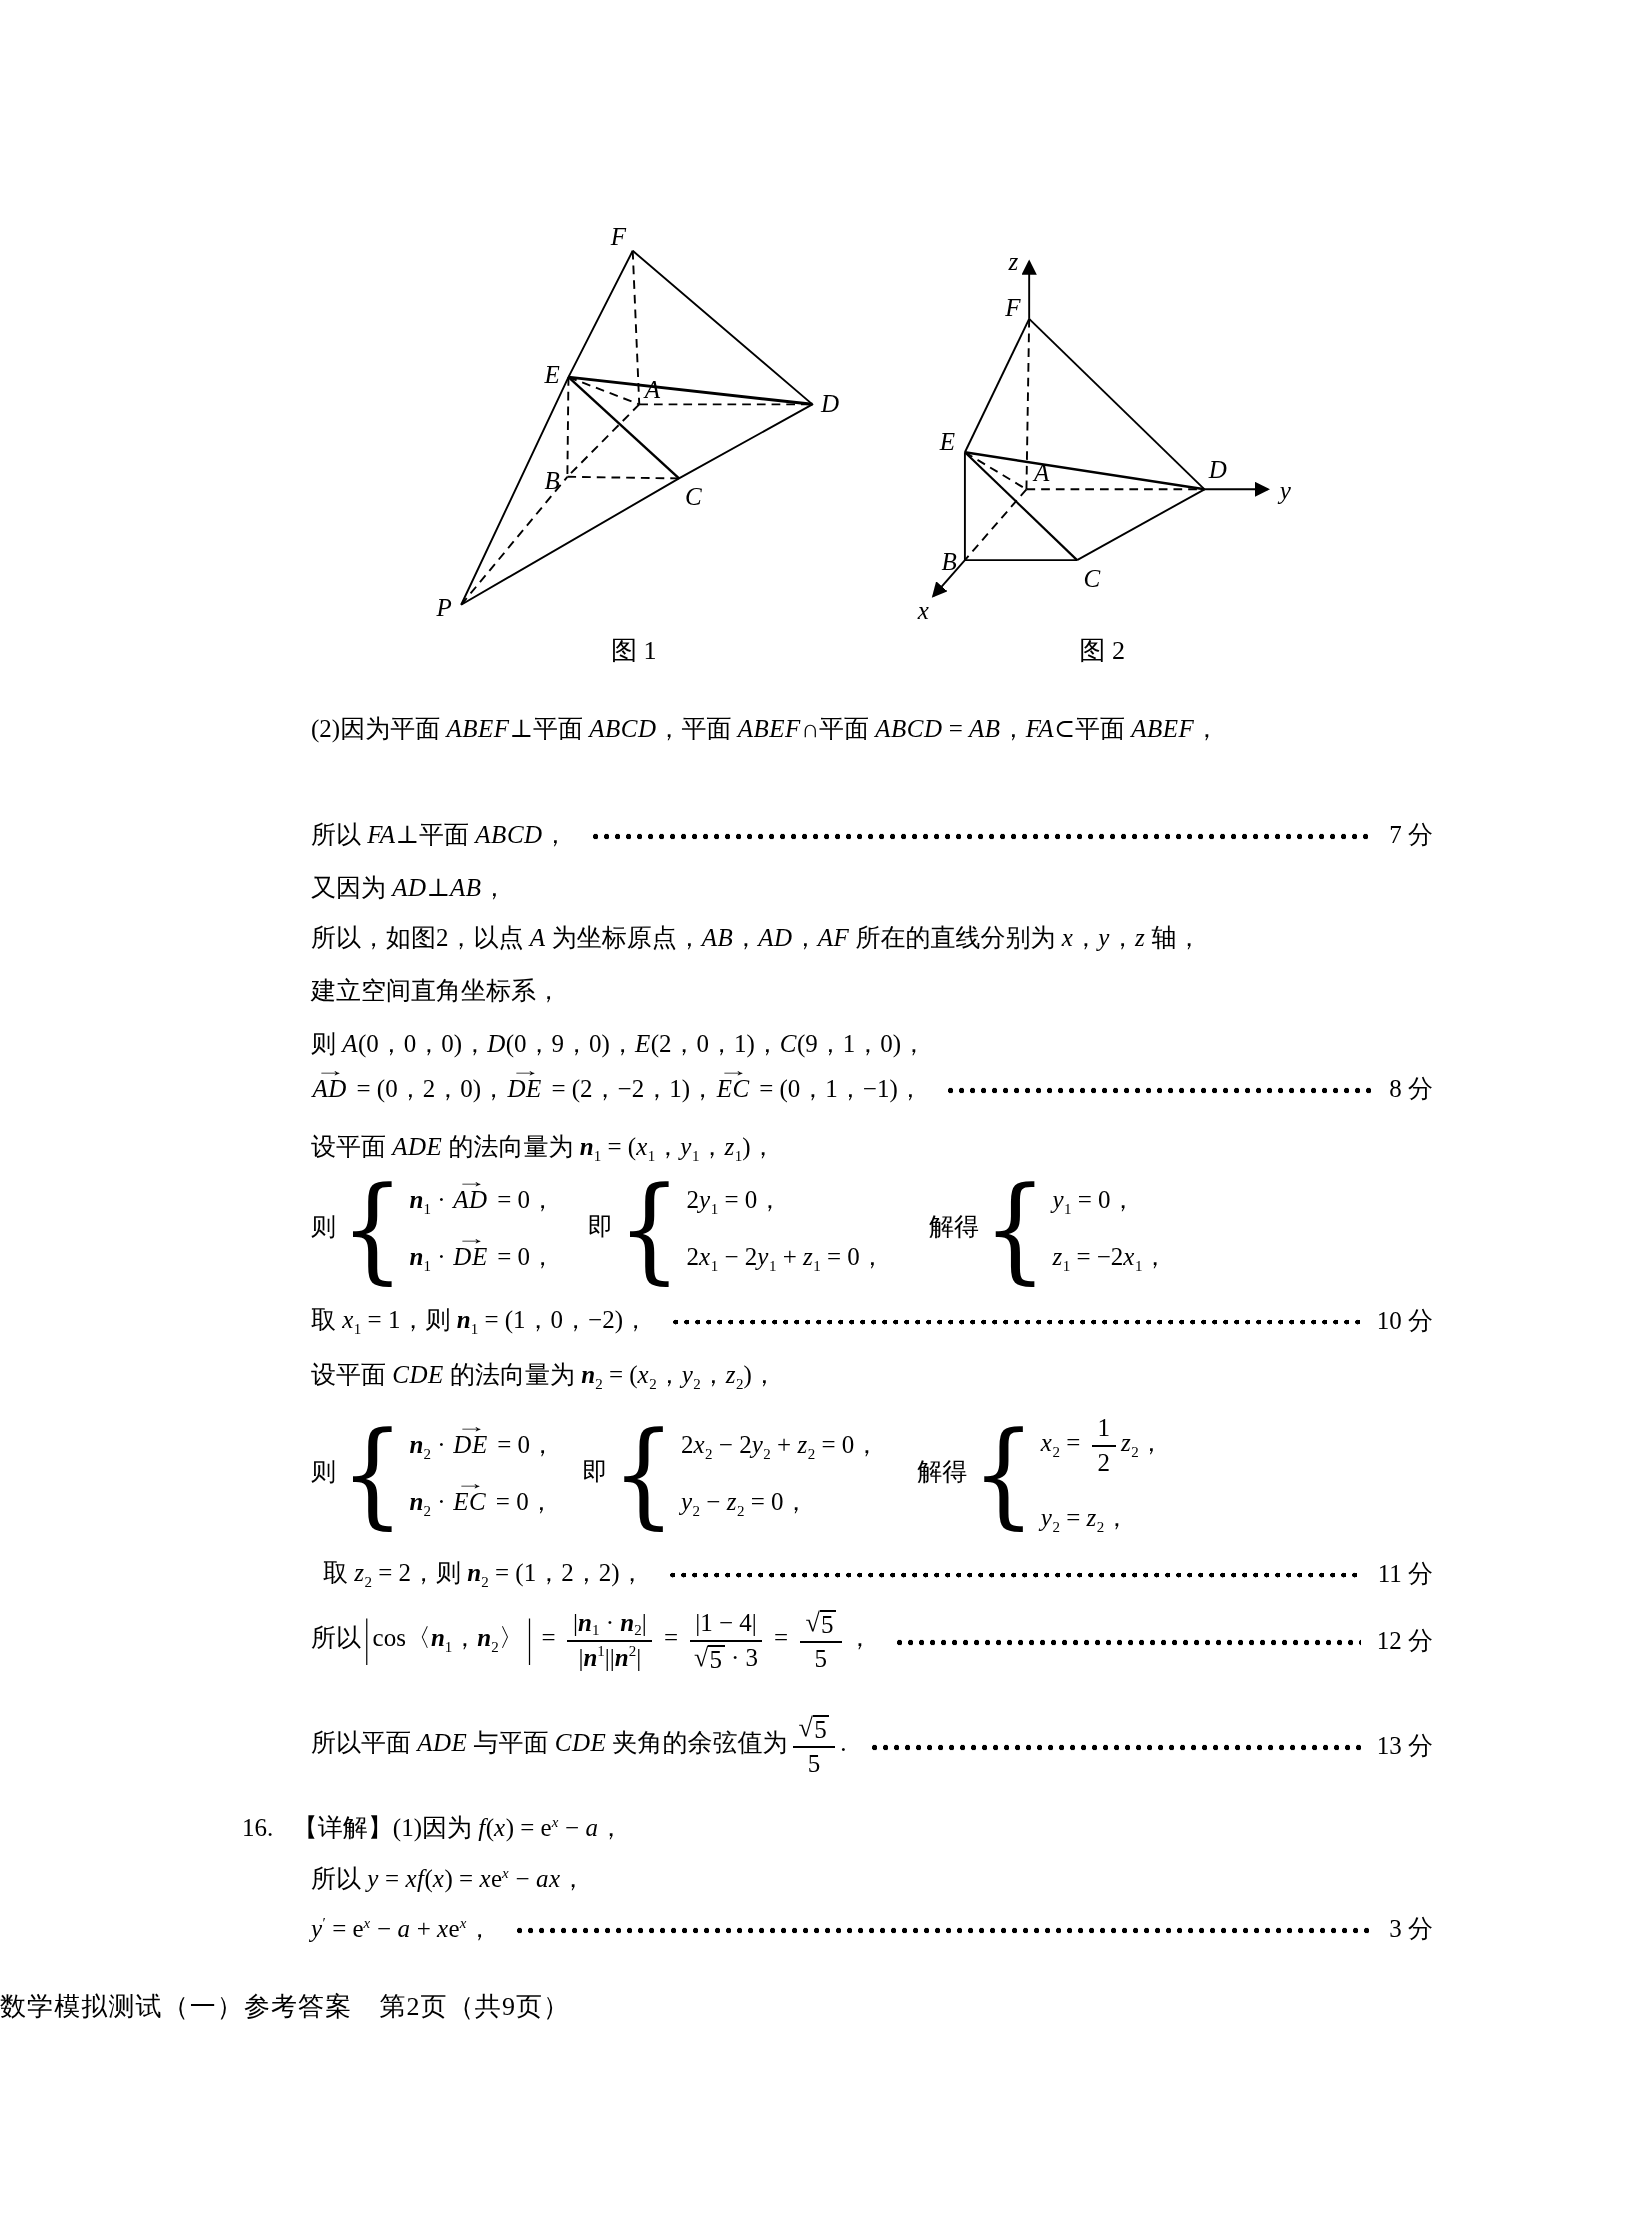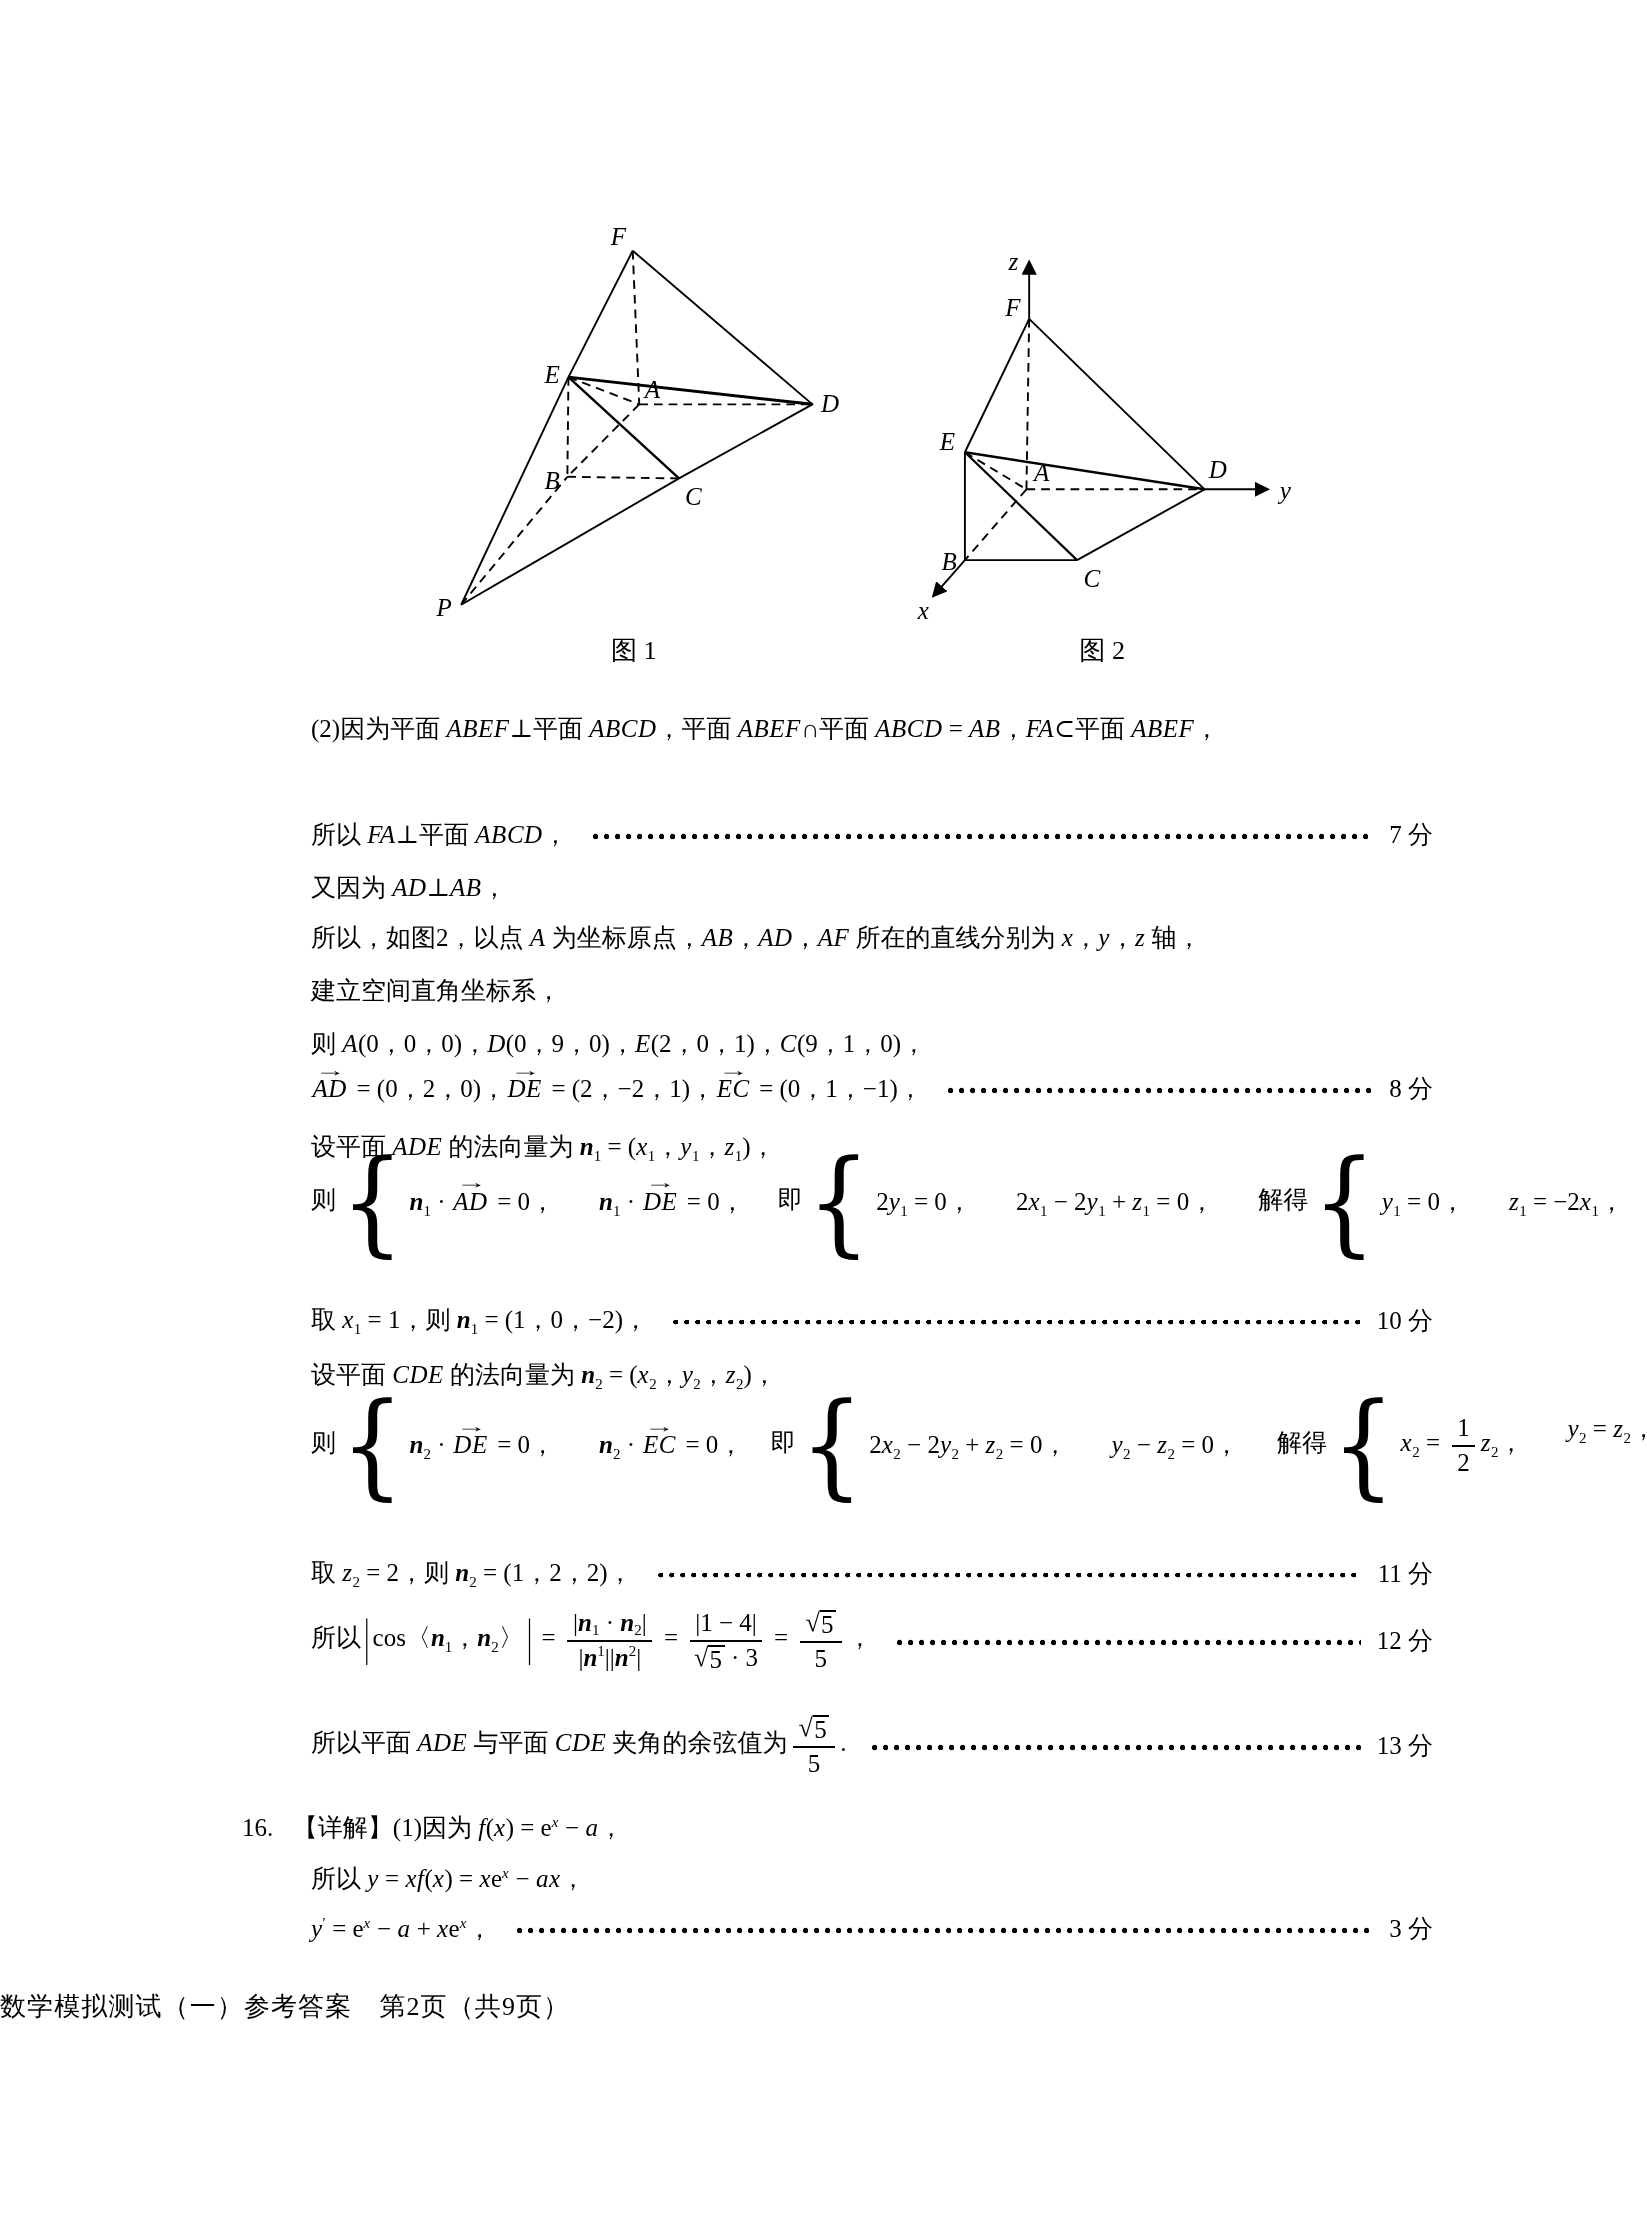--- a/index.html
+++ b/index.html
@@ -37,21 +37,21 @@
   .frac-den { display:inline-flex; justify-content:center; padding-top:2.2px; white-space:pre; }
   .sqrt { display:inline-flex; align-items:flex-start; }
   .sqrt-sign { line-height:1.05; font-size:1.05em; }
   .sqrt-rad { border-top:2.2px solid #000; line-height:1.05; padding:0.5px 2.7px 0 1.1px; margin-top:0.5px; white-space:pre; }
   .cases { display:inline-flex; align-items:center; vertical-align:middle; margin:0 11px 0 4.4px; }
   .cases-brace {
     font-size:4.0em; font-weight:400; line-height:0;
     transform:scaleY(1.15); margin-right:5.5px;
     font-family:"DejaVu Serif",serif;
   }
-  .cases-rows { display:inline-flex; flex-direction:row; gap:44px; }
+  .cases-rows { display:inline-flex; flex-direction:column; gap:24px; }
   .cases-row { display:inline-block; white-space:pre; }
   .tallbar { display:inline-block; transform:scaleY(2.0); margin:0 3.3px; font-weight:400; }
   .spacer { display:inline-block; }
   .dot-leader {
     flex:1 1 auto; align-self:center; height:6.5px; margin:3.3px 15.3px 0 25px;
     background-image:radial-gradient(circle at 2.7px 3.3px, #000 2.5px, transparent 2.8px);
     background-size:11px 6.5px; background-repeat:repeat-x;
   }
   .score { white-space:nowrap; }
   
@@ -173,21 +173,21 @@
       <span class="seg dot-leader"></span>
       <span class="seg score">10 分</span>
     </div>
   <div class="line" style="top:1359px">
       <span class="seg line-content" style="display: inline-block;"><span class="seg cn">设平面 </span><span class="seg it">CDE</span><span class="seg cn"> 的法向量为 </span><span class="seg bi">n</span><sub class="seg sb">2</sub><span class="seg cn"> = (</span><span class="seg it">x</span><sub class="seg sb">2</sub><span class="seg cn">，</span><span class="seg it">y</span><sub class="seg sb">2</sub><span class="seg cn">，</span><span class="seg it">z</span><sub class="seg sb">2</sub><span class="seg cn">)，</span></span>
     </div>
   <div class="line" style="top:1413px">
       <span class="seg line-content" style="display: inline-block;"><span class="seg cn">则</span><span class="seg cases"><span class="seg cases-brace">{</span><span class="seg cases-rows"><span class="seg cases-row"><span class="seg bi">n</span><sub class="seg sb">2</sub><span class="seg cn"> · </span><span class="seg vec"><span class="seg vec-arrow">→</span><span class="seg vec-base it">DE</span></span><span class="seg cn"> = 0，</span></span><span class="seg cases-row"><span class="seg bi">n</span><sub class="seg sb">2</sub><span class="seg cn"> · </span><span class="seg vec"><span class="seg vec-arrow">→</span><span class="seg vec-base it">EC</span></span><span class="seg cn"> = 0，</span></span></span></span><span class="seg spacer" style="width: 16.4px;"></span><span class="seg cn">即</span><span class="seg cases"><span class="seg cases-brace">{</span><span class="seg cases-rows"><span class="seg cases-row"><span class="seg cn">2</span><span class="seg it">x</span><sub class="seg sb">2</sub><span class="seg cn"> − 2</span><span class="seg it">y</span><sub class="seg sb">2</sub><span class="seg cn"> + </span><span class="seg it">z</span><sub class="seg sb">2</sub><span class="seg cn"> = 0，</span></span><span class="seg cases-row"><span class="seg it">y</span><sub class="seg sb">2</sub><span class="seg cn"> − </span><span class="seg it">z</span><sub class="seg sb">2</sub><span class="seg cn"> = 0，</span></span></span></span><span class="seg spacer" style="width: 27px;"></span><span class="seg cn">解得</span><span class="seg cases"><span class="seg cases-brace">{</span><span class="seg cases-rows"><span class="seg cases-row"><span class="seg it">x</span><sub class="seg sb">2</sub><span class="seg cn"> = </span><span class="seg frac"><span class="seg frac-num"><span class="seg cn">1</span></span><span class="seg frac-den"><span class="seg cn">2</span></span></span><span class="seg it">z</span><sub class="seg sb">2</sub><span class="seg cn">，</span></span><span class="seg cases-row"><span class="seg it">y</span><sub class="seg sb">2</sub><span class="seg cn"> = </span><span class="seg it">z</span><sub class="seg sb">2</sub><span class="seg cn">，</span></span></span></span></span>
     </div>
   <div class="line" style="top:1557px">
-      <span class="seg line-content" style="display: inline-block;"><span class="seg cn">取 </span><span class="seg it">z</span><sub class="seg sb">2</sub><span class="seg cn"> = 2，则 </span><span class="seg bi">n</span><sub class="seg sb">2</sub><span class="seg cn"> = (1，2，2)，</span></span>
+      <span class="seg line-content" style="display: inline-block; margin-left: 12px;"><span class="seg cn">取 </span><span class="seg it">z</span><sub class="seg sb">2</sub><span class="seg cn"> = 2，则 </span><span class="seg bi">n</span><sub class="seg sb">2</sub><span class="seg cn"> = (1，2，2)，</span></span>
       <span class="seg dot-leader"></span>
       <span class="seg score">11 分</span>
     </div>
   <div class="line" style="top:1608px">
       <span class="seg line-content" style="display: inline-block;"><span class="seg cn">所以</span><span class="seg tallbar">|</span><span class="seg cn">cos〈</span><span class="seg bi">n</span><sub class="seg sb">1</sub><span class="seg cn">，</span><span class="seg bi">n</span><sub class="seg sb">2</sub><span class="seg cn">〉</span><span class="seg tallbar">|</span><span class="seg cn"> = </span><span class="seg frac"><span class="seg frac-num"><span class="seg cn">|</span><span class="seg bi">n</span><sub class="seg sb">1</sub><span class="seg cn"> · </span><span class="seg bi">n</span><sub class="seg sb">2</sub><span class="seg cn">|</span></span><span class="seg frac-den"><span class="seg cn">|</span><span class="seg bi">n</span><sub class="seg sb">1</sub><span class="seg cn">||</span><span class="seg bi">n</span><sub class="seg sb">2</sub><span class="seg cn">|</span></span></span><span class="seg cn"> = </span><span class="seg frac"><span class="seg frac-num"><span class="seg cn">|1 − 4|</span></span><span class="seg frac-den"><span class="seg sqrt"><span class="seg sqrt-sign">√</span><span class="seg sqrt-rad"><span class="seg cn">5</span></span></span><span class="seg cn"> · 3</span></span></span><span class="seg cn"> = </span><span class="seg frac"><span class="seg frac-num"><span class="seg sqrt"><span class="seg sqrt-sign">√</span><span class="seg sqrt-rad"><span class="seg cn">5</span></span></span></span><span class="seg frac-den"><span class="seg cn">5</span></span></span><span class="seg cn">，</span></span>
       <span class="seg dot-leader"></span>
       <span class="seg score">12 分</span>
     </div>
   <div class="line" style="top:1713px">
       <span class="seg line-content" style="display: inline-block;"><span class="seg cn">所以平面 </span><span class="seg it">ADE</span><span class="seg cn"> 与平面 </span><span class="seg it">CDE</span><span class="seg cn"> 夹角的余弦值为</span><span class="seg frac"><span class="seg frac-num"><span class="seg sqrt"><span class="seg sqrt-sign">√</span><span class="seg sqrt-rad"><span class="seg cn">5</span></span></span></span><span class="seg frac-den"><span class="seg cn">5</span></span></span><span class="seg cn">.</span></span>

